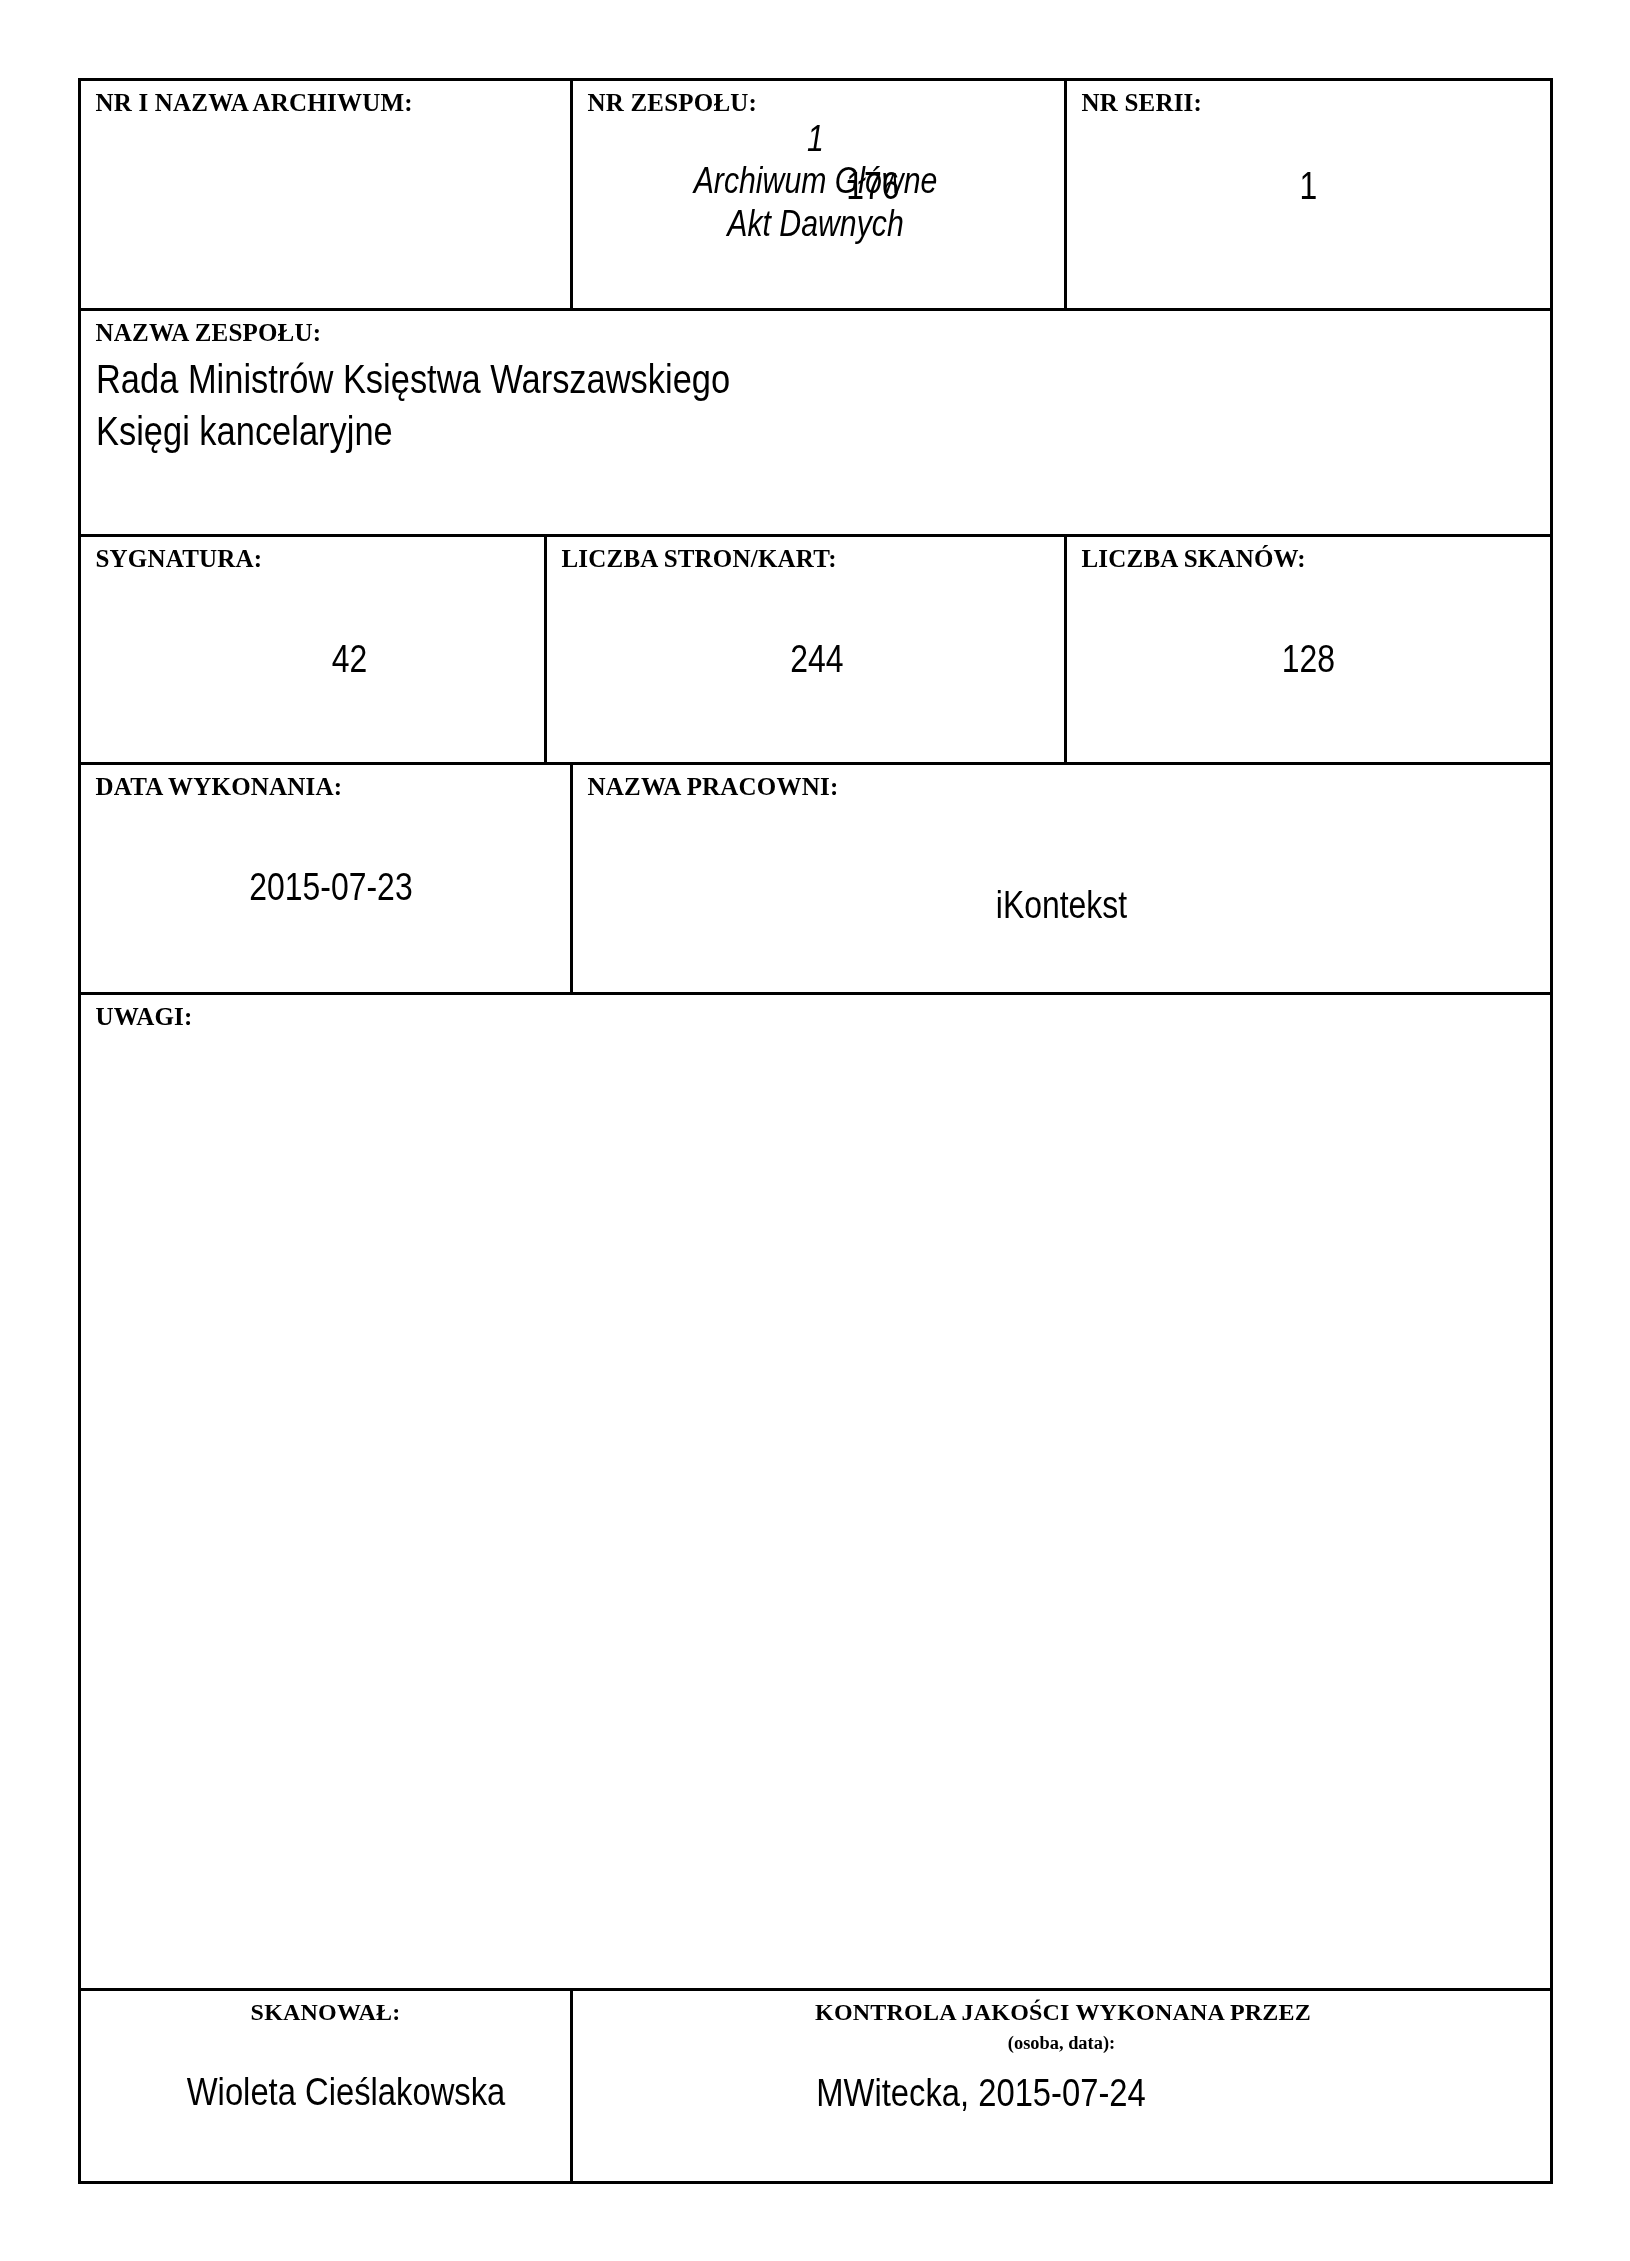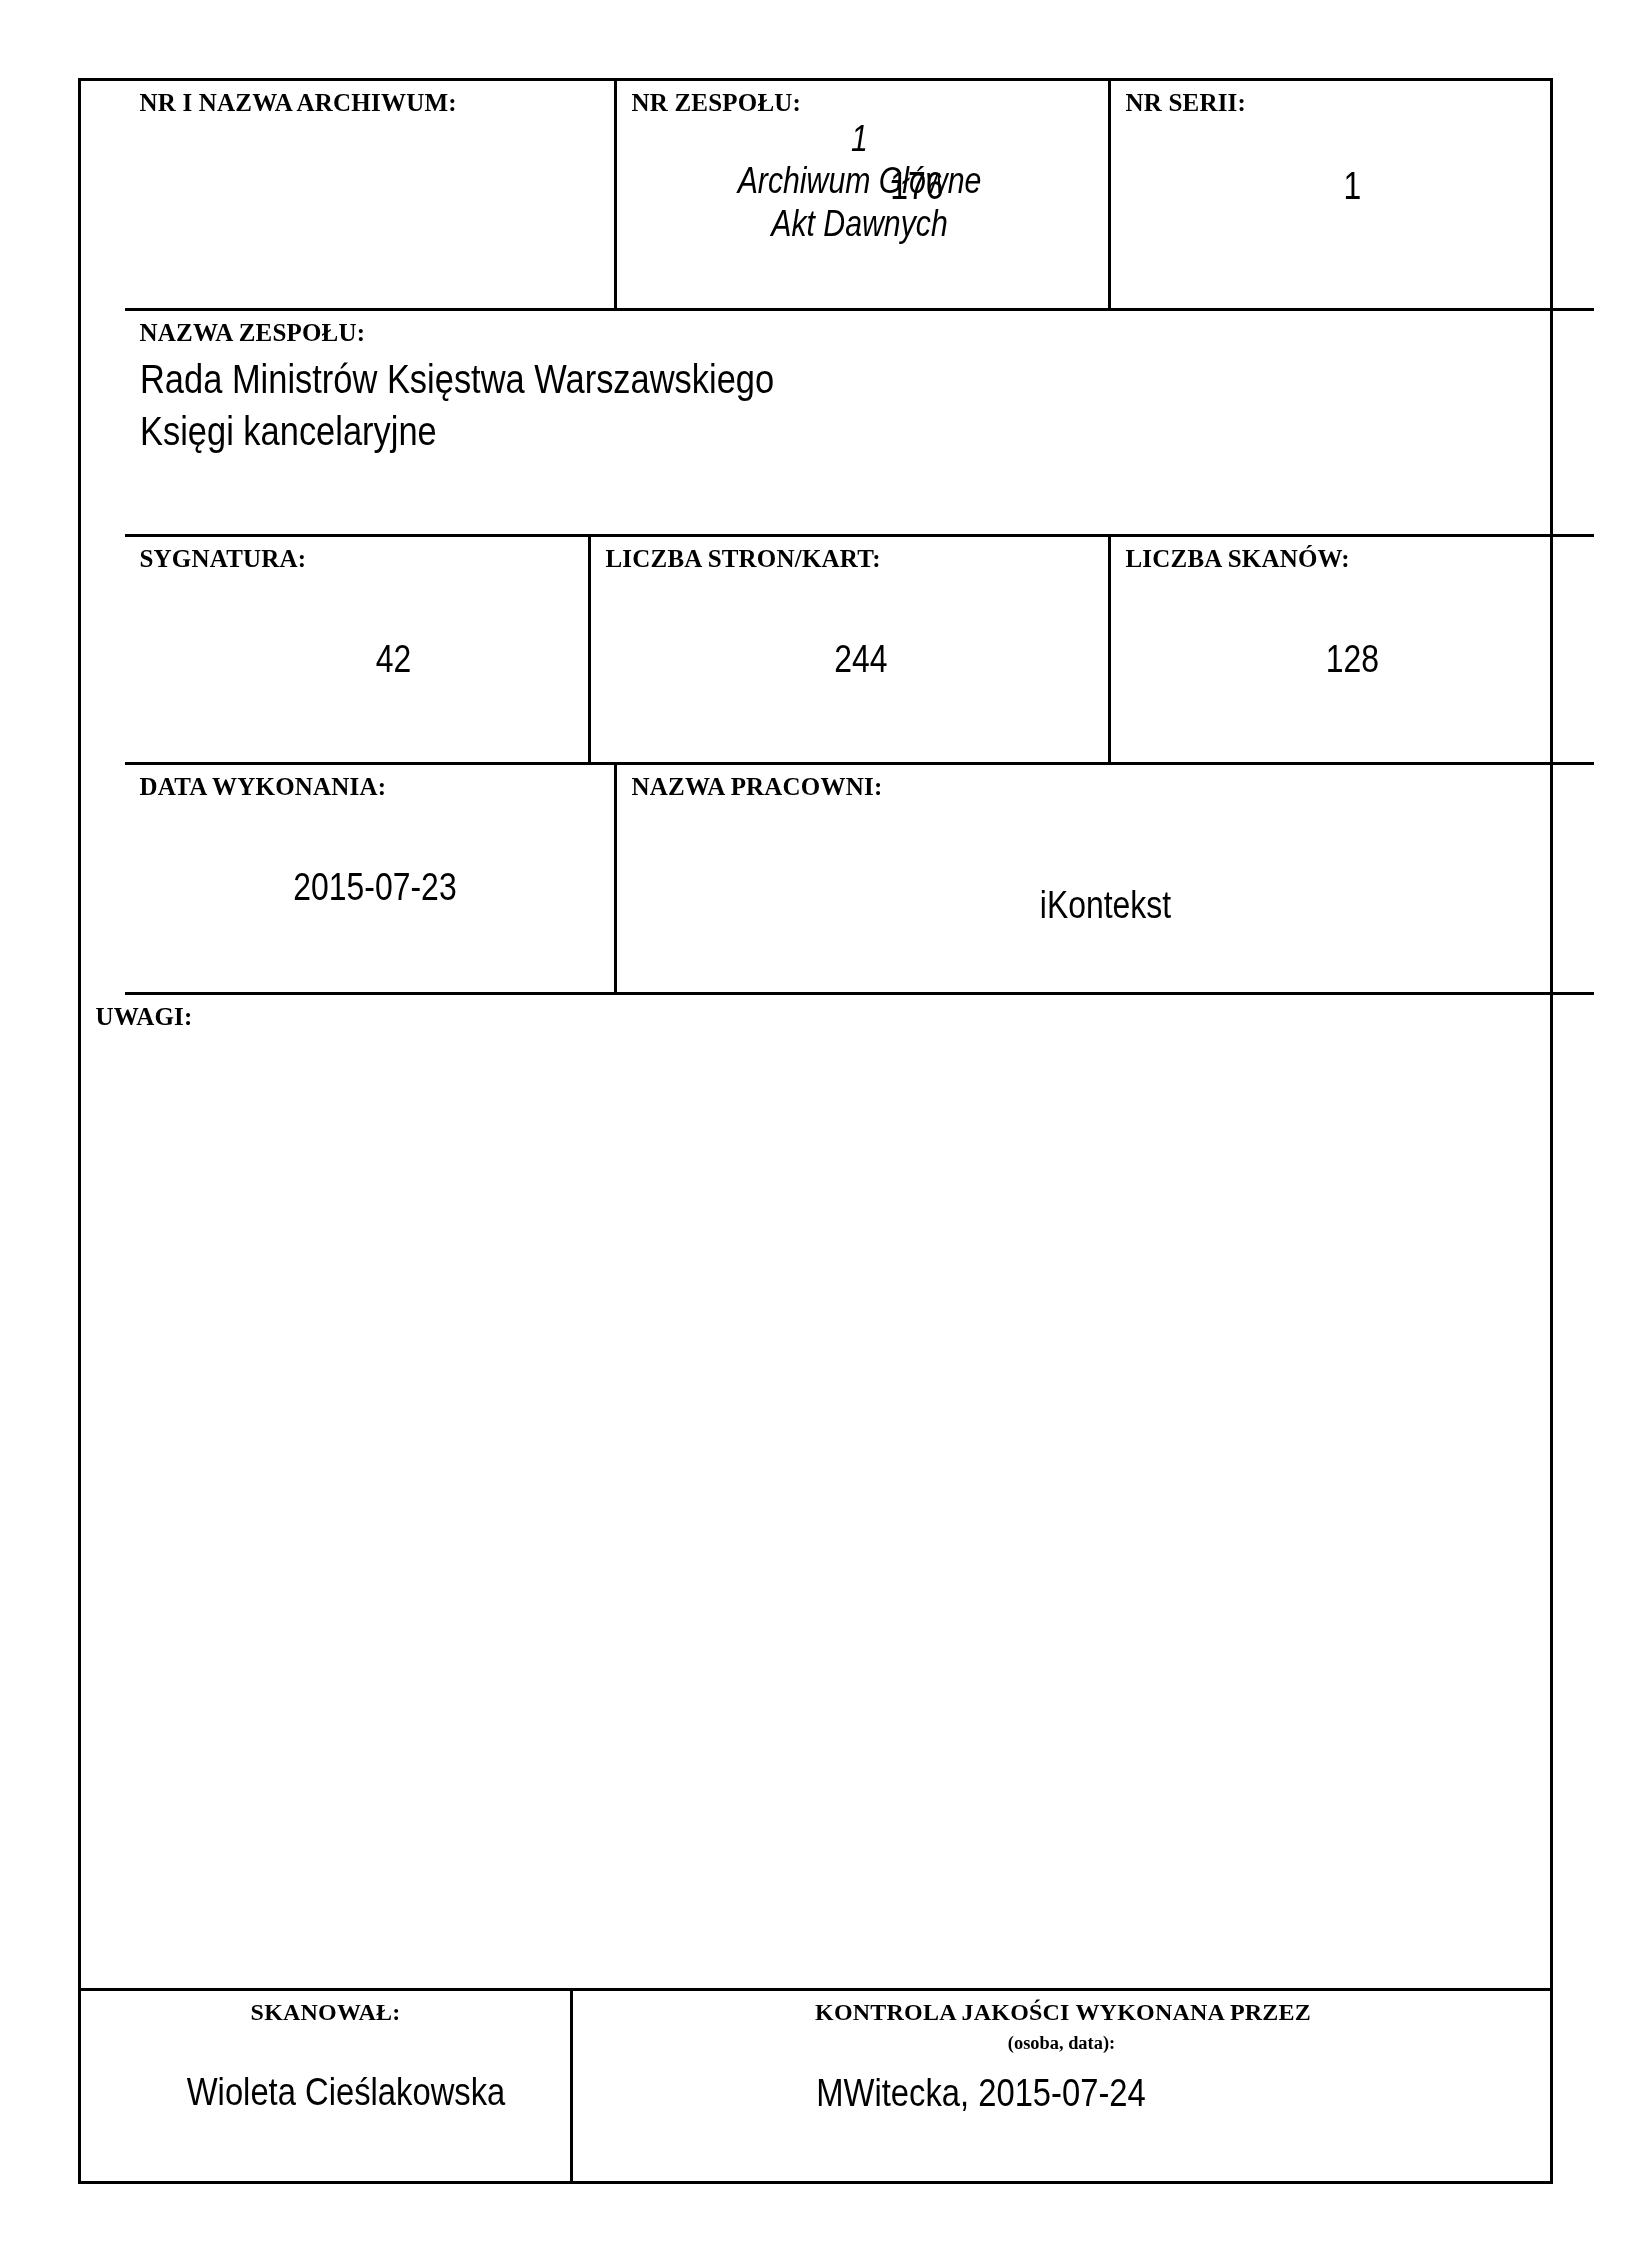--- a/index.html
+++ b/index.html
@@ -45,21 +45,20 @@
     top: 0;
     bottom: 0;
     box-sizing: border-box;
     padding: 9.2px 14.5px 0 14.5px;
   }
   .vline {
     border-left: 3.3px solid #000000;
   }
   .hline-bottom {
     border-bottom: 3.3px solid #000000;
-    margin-left: 44px;
   }
 
   
   .label {
     font-family: "Liberation Serif", serif;
     font-weight: bold;
     font-size: 25px;
     letter-spacing: 0.2px;
     line-height: 1.05;
     white-space: nowrap;

